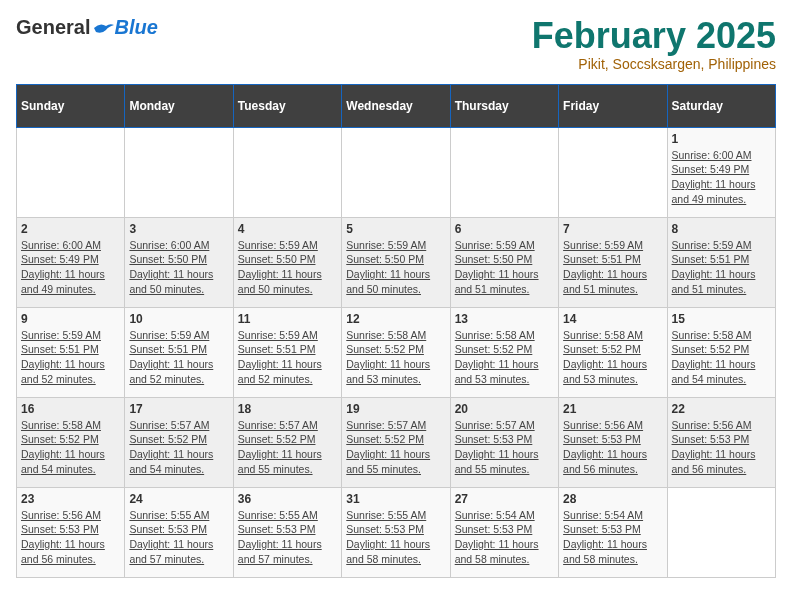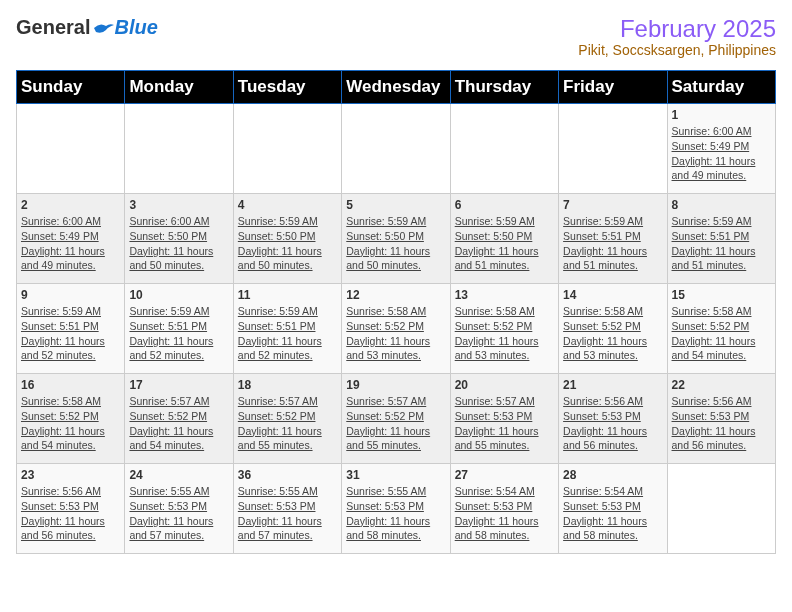--- a/index.html
+++ b/index.html
@@ -30,40 +30,40 @@
     .logo-general { color: #333; }
     .logo-bird {
       width: 22px;
       height: 16px;
       margin-left: 2px;
     }
     .title-section {
       text-align: right;
     }
     .month-title {
-      font-size: 24px;
-      font-weight: normal;
-      color: #8b5cf6;
+      font-size: 36px;
+      font-weight: bold;
+      color: #0f766e;
       line-height: 1.1;
     }
     .location {
       font-size: 14px;
       color: #a16207;
     }
     .calendar {
       width: 100%;
       border-collapse: collapse;
       table-layout: fixed;
     }
     .calendar thead th {
-      background-color: #000000;
+      background-color: #404040;
       color: #fff;
-      font-size: 17px;
-      font-weight: bold;
-      padding: 6px 4px;
+      font-size: 12px;
+      font-weight: bold;
+      padding: 14px 4px;
       text-align: left;
       border: 1px solid #1565c0;
     }
     .calendar tbody td {
       border: 1px solid #ccc;
       vertical-align: top;
       padding: 4px 4px;
       height: 90px;
       font-size: 11px;
       color: #333;

